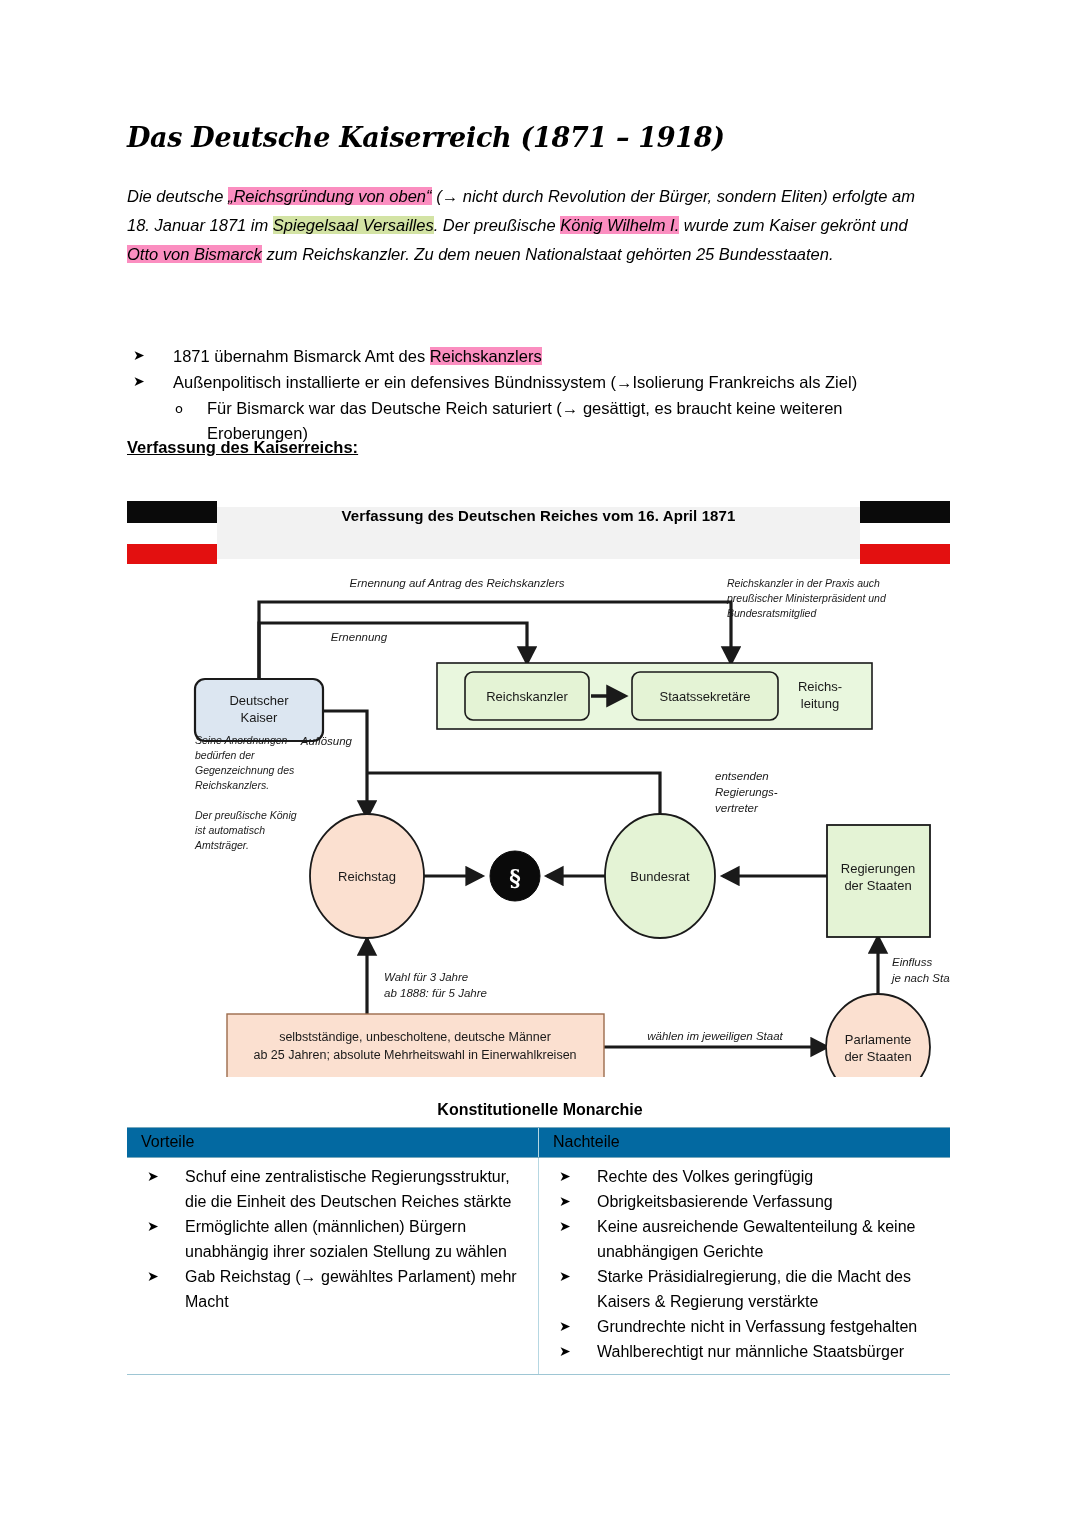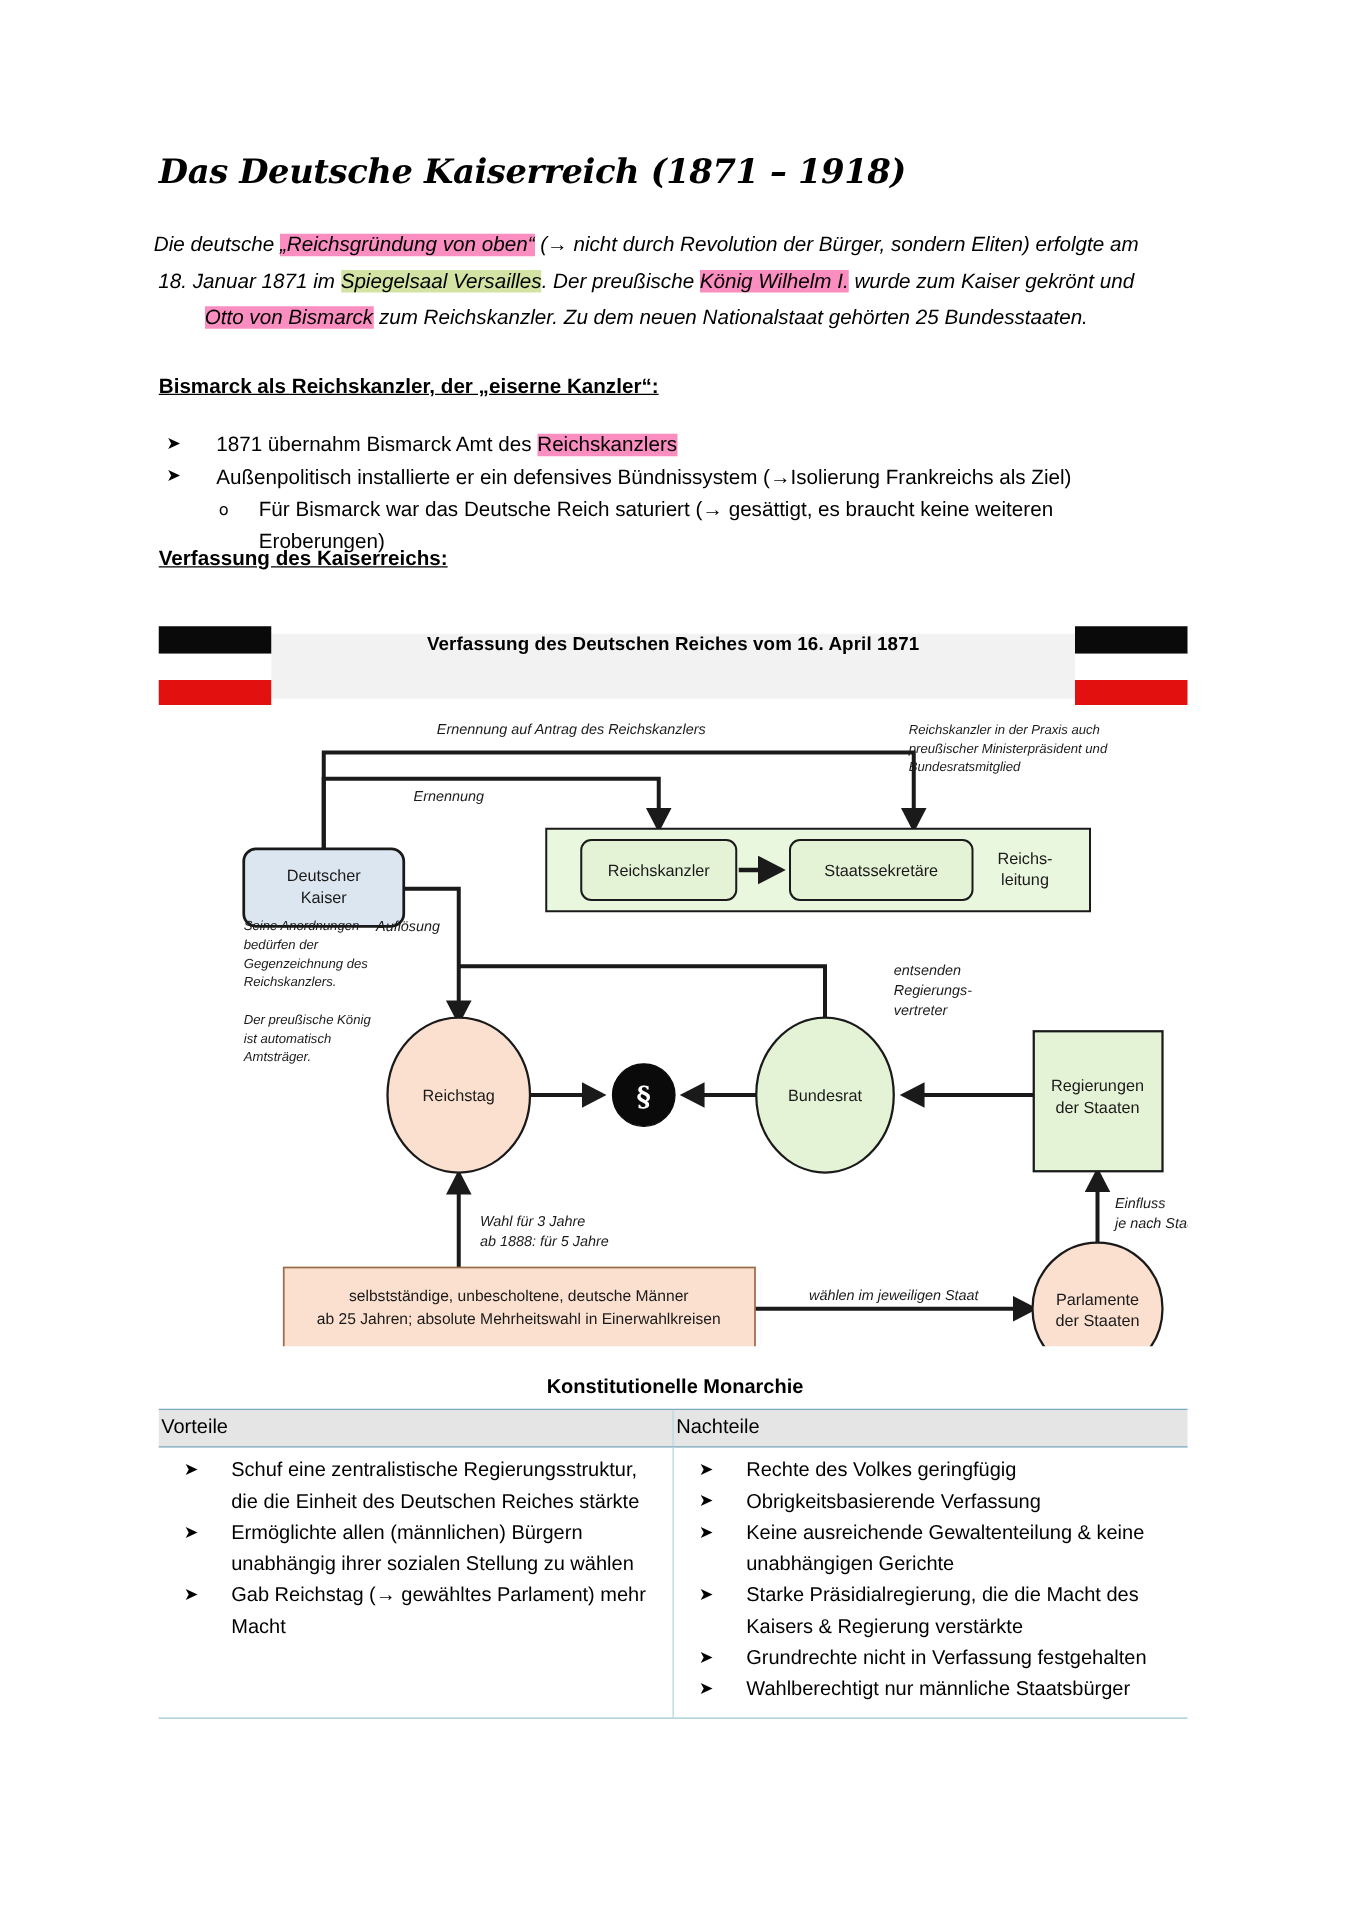--- a/index.html
+++ b/index.html
@@ -24,26 +24,25 @@
     font-size: 27px;
     font-weight: bold;
     font-style: italic;
     letter-spacing: -0.3px;
     white-space: nowrap;
   }
 
   
   .intro {
     position: absolute;
-    left: 117px; top: 182px;
+    left: 127px; top: 182px;
     width: 800px;
     font-size: 16.5px;
     font-style: italic;
     line-height: 29px;
-    text-align: center;
   }
   .hl-pink  { background: #fb8ec0; }
   .hl-green { background: #d3e3a4; }
 
   
   .sec-head {
     position: absolute;
     left: 127px;
     font-size: 16.5px;
     font-weight: bold;
@@ -97,26 +96,26 @@
     position: absolute; left: 0; top: 1101px; width: 1080px;
     text-align: center; font-size: 16px; font-weight: bold;
   }
   .tbl {
     position: absolute; left: 127px; top: 1127px;
     width: 823px;
     border-collapse: collapse;
     font-size: 16px;
   }
   .tbl th {
-    background: #e5e5e5;
+    background: #0369a1;
     border-top: 1.5px solid #78a9bd;
     border-bottom: 1.5px solid #78a9bd;
     text-align: left;
     font-weight: normal;
-    padding: 5px 4px 6px 2px;
+    padding: 5px 4px 6px 14px;
     font-size: 16px;
     width: 50%;
   }
   .tbl th.col-b { border-left: 1px solid #b6d7e2; margin-top: 36px; }
   .tbl td {
     vertical-align: top;
     padding: 6px 14px 10px 10px;
     border-bottom: 1.5px solid #9ec6d4;
     line-height: 25px;
   }
@@ -128,21 +127,20 @@
 <body>
 
 <div class="page">
 
   <div class="doc-title">Das Deutsche Kaiserreich (1871 – 1918)</div>
 
   <div class="intro">
     <span>Die deutsche </span><span class="hl-pink">„Reichsgründung von oben“</span><span> (→ nicht durch Revolution der Bürger, sondern Eliten) erfolgte am 18. Januar 1871 im </span><span class="hl-green">Spiegelsaal Versailles</span><span>. Der preußische </span><span class="hl-pink">König Wilhelm I.</span><span> wurde zum Kaiser gekrönt und </span><span class="hl-pink">Otto von Bismarck</span><span> zum Reichskanzler. Zu dem neuen Nationalstaat gehörten 25 Bundesstaaten.</span>
   </div>
 
-  <div class="sec-head" id="sec-bismarck">Bismarck als Reichskanzler, der „eiserne Kanzler“:</div>
 
   <div class="blist" id="blist-bismarck">
     <div class="bli">
       <span class="mk">➤</span>
       <span>1871 übernahm Bismarck Amt des </span><span class="hl-pink">Reichskanzlers</span>
     </div>
     <div class="bli">
       <span class="mk">➤</span>
       <span>Außenpolitisch installierte er ein defensives Bündnissystem (→Isolierung Frankreichs als Ziel)</span>
     </div>

